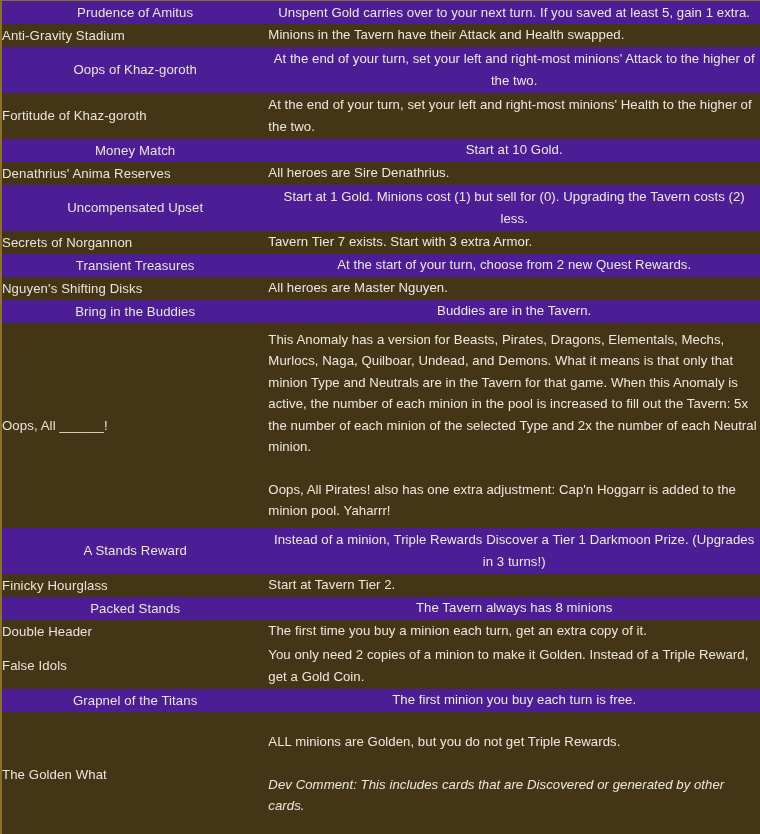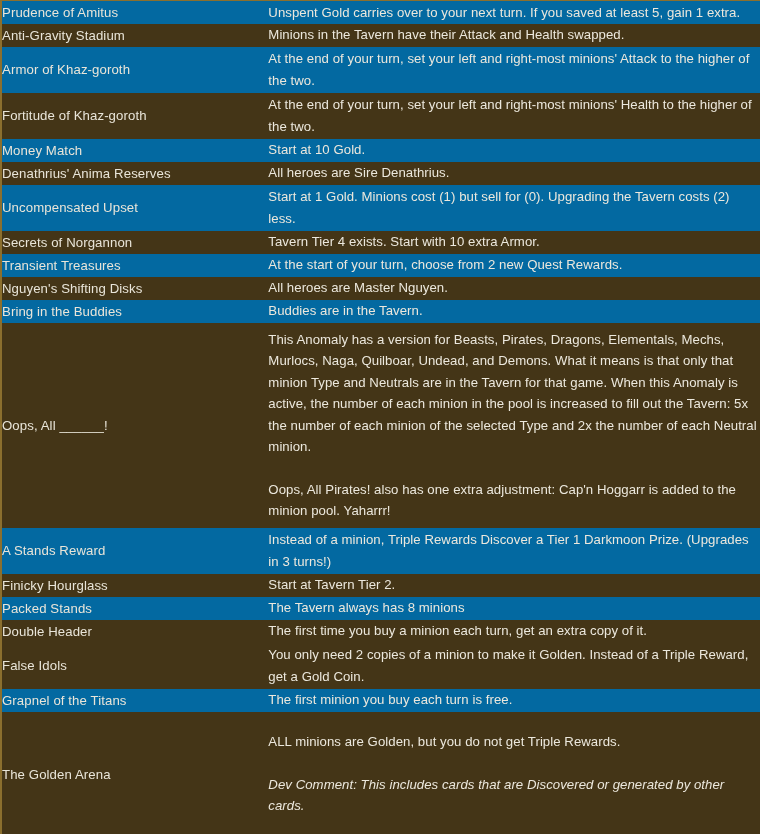--- a/index.html
+++ b/index.html
@@ -19,21 +19,21 @@
   #anomaly-table {
     width: 760px;
     height: 834px;
     border-collapse: collapse;
     table-layout: fixed;
     border-top: 1px solid #8b6f2e;
     border-left: 2px solid #8b6f2e;
     background: #3a2e12;
   }
 
-  #anomaly-table tr.row-dark   { background: #0369a1; }
+  #anomaly-table tr.row-dark   { background: #4c1d95; text-align: center; }
   #anomaly-table tr.row-light  { background: #443517; }
 
   #anomaly-table td {
     padding: 0;
     vertical-align: middle;
     border: 0;
   }
 
   td.col-name {
     width: 267px;
@@ -112,21 +112,21 @@
           <span class="name-text">Anti-Gravity Stadium</span>
         </td>
         <td class="col-desc">
           <span class="desc-text">
             <span class="para">Minions in the Tavern have their Attack and Health swapped.</span>
           </span>
         </td>
       </tr>
       <tr class="row-dark h-2">
         <td class="col-name">
-          <span class="name-text">Armor of Khaz-goroth</span>
+          <span class="name-text">Oops of Khaz-goroth</span>
         </td>
         <td class="col-desc">
           <span class="desc-text">
             <span class="para">At the end of your turn, set your left and right-most minions' Attack to the higher of the two.</span>
           </span>
         </td>
       </tr>
       <tr class="row-light h-2">
         <td class="col-name">
           <span class="name-text">Fortitude of Khaz-goroth</span>
@@ -166,21 +166,21 @@
             <span class="para">Start at 1 Gold. Minions cost (1) but sell for (0). Upgrading the Tavern costs (2) less.</span>
           </span>
         </td>
       </tr>
       <tr class="row-light h-1">
         <td class="col-name">
           <span class="name-text">Secrets of Norgannon</span>
         </td>
         <td class="col-desc">
           <span class="desc-text">
-            <span class="para">Tavern Tier 4 exists. Start with 10 extra Armor.</span>
+            <span class="para">Tavern Tier 7 exists. Start with 3 extra Armor.</span>
           </span>
         </td>
       </tr>
       <tr class="row-dark h-1">
         <td class="col-name">
           <span class="name-text">Transient Treasures</span>
         </td>
         <td class="col-desc">
           <span class="desc-text">
             <span class="para">At the start of your turn, choose from 2 new Quest Rewards.</span>
@@ -273,21 +273,21 @@
           <span class="name-text">Grapnel of the Titans</span>
         </td>
         <td class="col-desc">
           <span class="desc-text">
             <span class="para">The first minion you buy each turn is free.</span>
           </span>
         </td>
       </tr>
       <tr class="row-light h-golden">
         <td class="col-name">
-          <span class="name-text">The Golden Arena</span>
+          <span class="name-text">The Golden What</span>
         </td>
         <td class="col-desc">
           <span class="desc-text">
             <span class="para">ALL minions are Golden, but you do not get Triple Rewards.</span>
             <span class="para italic">Dev Comment: This includes cards that are Discovered or generated by other cards.</span>
           </span>
         </td>
       </tr>
     </tbody>
 </table>

